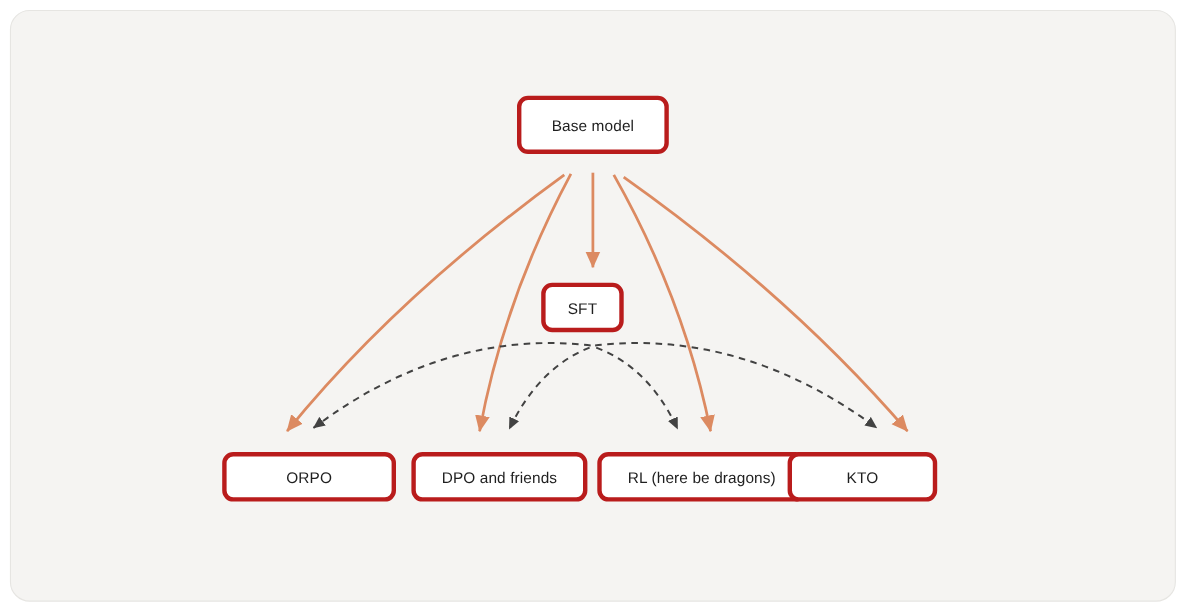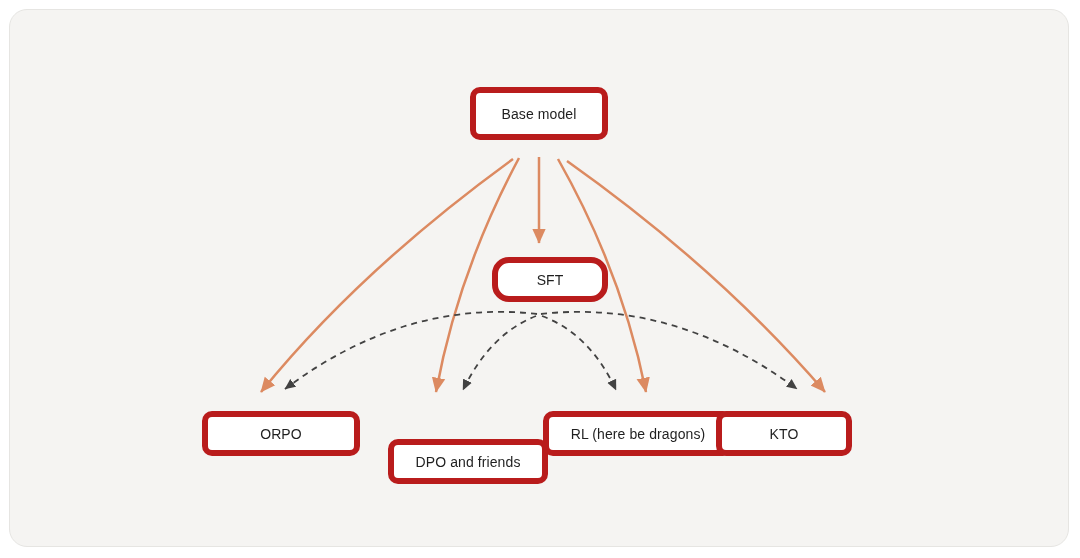--- a/index.html
+++ b/index.html
@@ -46,34 +46,34 @@
     stroke-width: 1.8;
     stroke-dasharray: 6 5;
     stroke-linecap: butt;
   }
   .node {
     position: absolute;
     display: flex;
     align-items: center;
     justify-content: center;
     background: #ffffff;
-    border: 6px solid #b91c1c;
+    border: 4px solid #b91c1c;
     border-radius: 10px;
     box-sizing: border-box;
     font-size: 14px;
     font-weight: 500;
     color: #1f1f1f;
     letter-spacing: 0.1px;
     white-space: nowrap;
     z-index: 2;
   }
   .node-base  { left: 470px; top: 87px;  width: 138px; height: 53px; }
-  .node-sft   { left: 492px; top: 257px; width: 116px;  height: 45px; border-radius: 17px; }
+  .node-sft   { left: 492px; top: 257px; width: 75px;  height: 45px; }
   .node-orpo  { left: 202px; top: 411px; width: 158px; height: 45px; }
-  .node-dpo   { left: 388px; top: 411px; width: 160px; height: 45px; margin-top: 28px; }
+  .node-dpo   { left: 374px; top: 411px; width: 160px; height: 45px; }
   .node-rl    { left: 543px; top: 411px; width: 190px; height: 45px; }
   .node-kto   { left: 716px; top: 411px; width: 136px; height: 45px; }
 </style>
 </head>
 <body>
 
 <div class="stage">
   <div class="canvas-panel"></div>
 
   <svg class="edges" viewBox="0 0 1080 558">

